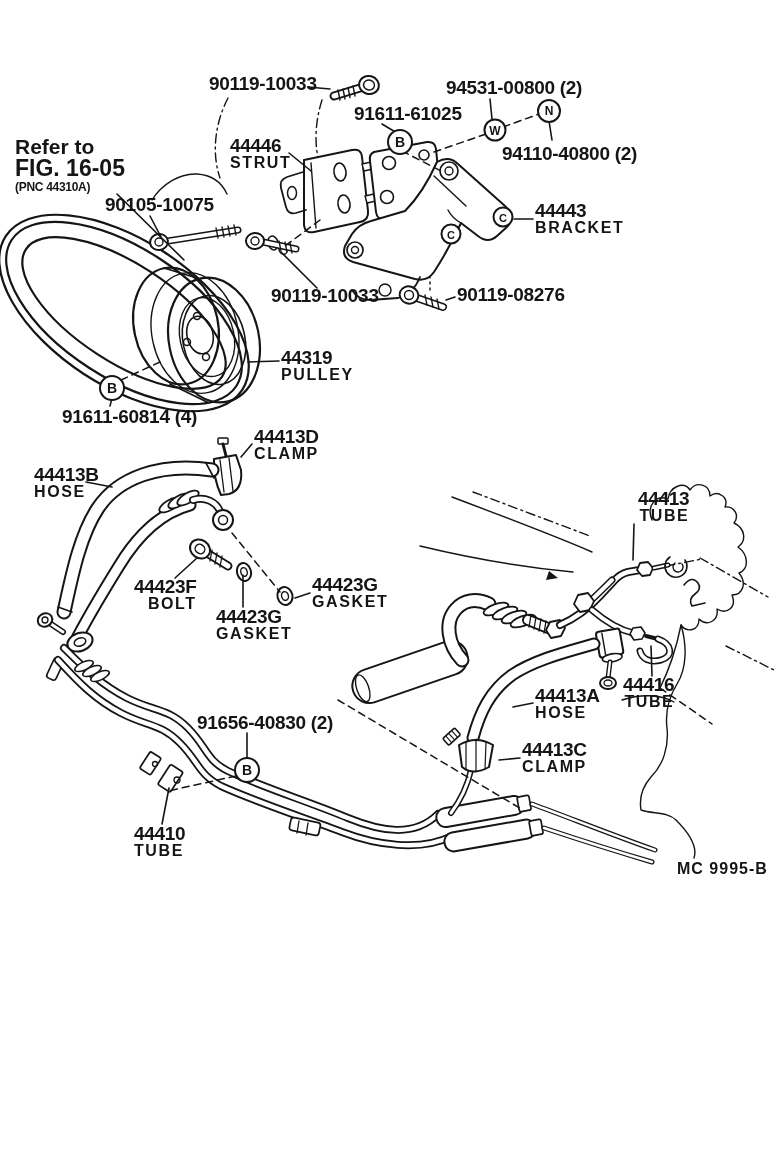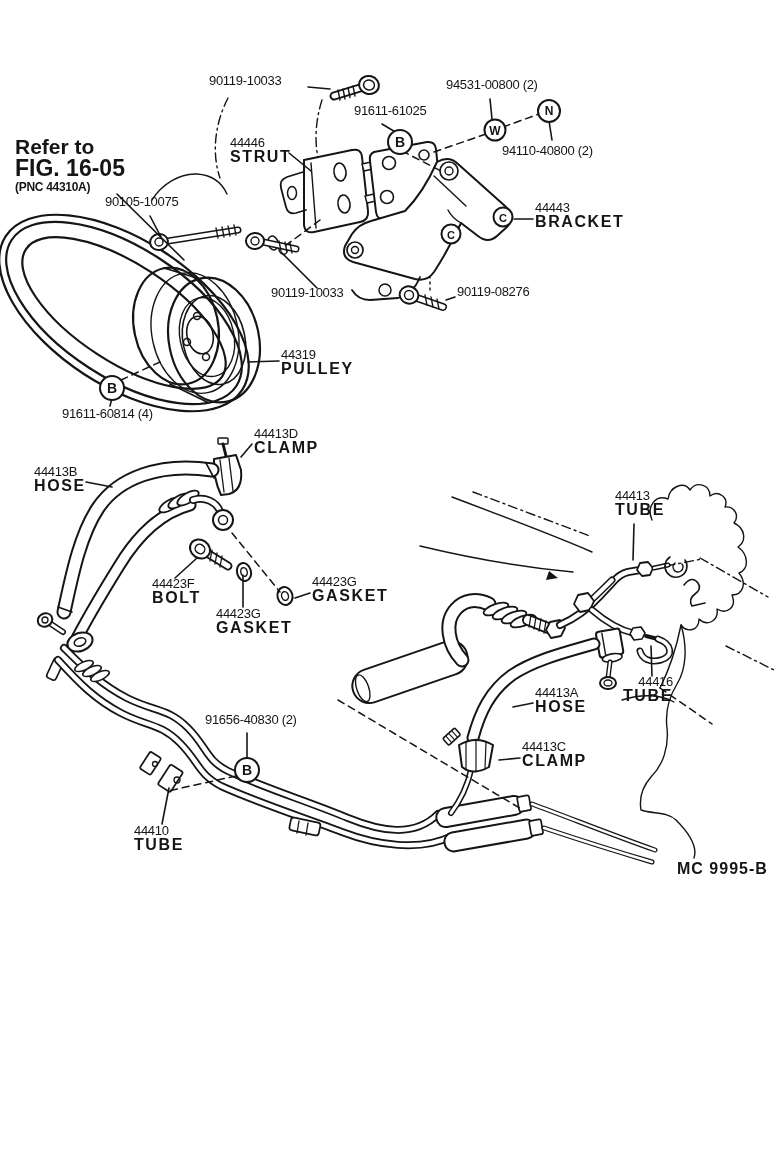--- a/index.html
+++ b/index.html
@@ -2,21 +2,21 @@
 <html><head>
 <meta charset="utf-8">
 <style>
   html,body{margin:0;padding:0;background:#ffffff;}
   .diagram-root{
     position:relative;width:776px;height:1152px;background:#ffffff;
     font-family:"Liberation Sans","DejaVu Sans",sans-serif;color:#151515;overflow:hidden;
   }
   svg.artwork{position:absolute;left:0;top:0;}
   .lbl{position:absolute;white-space:nowrap;line-height:1.02;}
-  .lbl .part{display:block;font-weight:normal;font-size:13px;letter-spacing:-0.3px;}
+  .lbl .part{display:block;font-weight:bold;font-size:19px;letter-spacing:-0.3px;}
   .lbl .caption{display:block;font-weight:bold;font-size:16px;letter-spacing:1.6px;margin-top:0px;}
   .marker{
     position:absolute;border:2px solid #151515;border-radius:50%;background:#ffffff;
     display:flex;align-items:center;justify-content:center;font-weight:bold;
     transform:translate(-50%,-50%);z-index:5;
   }
   .refnote{position:absolute;left:15px;top:136px;font-weight:bold;line-height:1.02;}
   .refnote .l1{font-size:21px;letter-spacing:0;}
   .refnote .l2{font-size:23px;letter-spacing:0;}
   .refnote .l3{font-size:12px;letter-spacing:-0.3px;}
@@ -354,49 +354,49 @@
         <span class="part">91611-60814 (4)</span>
       </div>
       <div class="lbl" style="left: 254px; top: 427px;">
         <span class="part">44413D</span>
         <span class="caption">CLAMP</span>
       </div>
       <div class="lbl" style="left: 14px; top: 465px; margin-left: 20px;">
         <span class="part">44413B</span>
         <span class="caption">HOSE</span>
       </div>
-      <div class="lbl" style="left: 152px; top: 577px;">
+      <div class="lbl" style="left: 134px; top: 577px; text-align: right;">
         <span class="part">44423F</span>
         <span class="caption">BOLT</span>
       </div>
       <div class="lbl" style="left: 312px; top: 575px;">
         <span class="part">44423G</span>
         <span class="caption">GASKET</span>
       </div>
       <div class="lbl" style="left: 216px; top: 607px;">
         <span class="part">44423G</span>
         <span class="caption">GASKET</span>
       </div>
-      <div class="lbl" style="left: 615px; top: 489px;">
+      <div class="lbl" style="left: 638px; top: 489px; text-align: right;">
         <span class="part">44413</span>
         <span class="caption">TUBE</span>
       </div>
       <div class="lbl" style="left: 535px; top: 686px;">
         <span class="part">44413A</span>
         <span class="caption">HOSE</span>
       </div>
       <div class="lbl" style="left: 623px; top: 675px; text-align: right;">
         <span class="part">44416</span>
         <span class="caption">TUBE</span>
       </div>
       <div class="lbl" style="left: 522px; top: 740px;">
         <span class="part">44413C</span>
         <span class="caption">CLAMP</span>
       </div>
-      <div class="lbl" style="left: 197px; top: 713px; margin-left: 8px;">
+      <div class="lbl" style="left: 197px; top: 713px;">
         <span class="part">91656-40830 (2)</span>
       </div>
       <div class="lbl" style="left: 134px; top: 824px;">
         <span class="part">44410</span>
         <span class="caption">TUBE</span>
       </div>
     </div>
 
 <div id="marker-layer">
       <div class="marker" style="left: 400px; top: 142px; width: 22px; height: 22px; font-size: 14px;">B</div>

